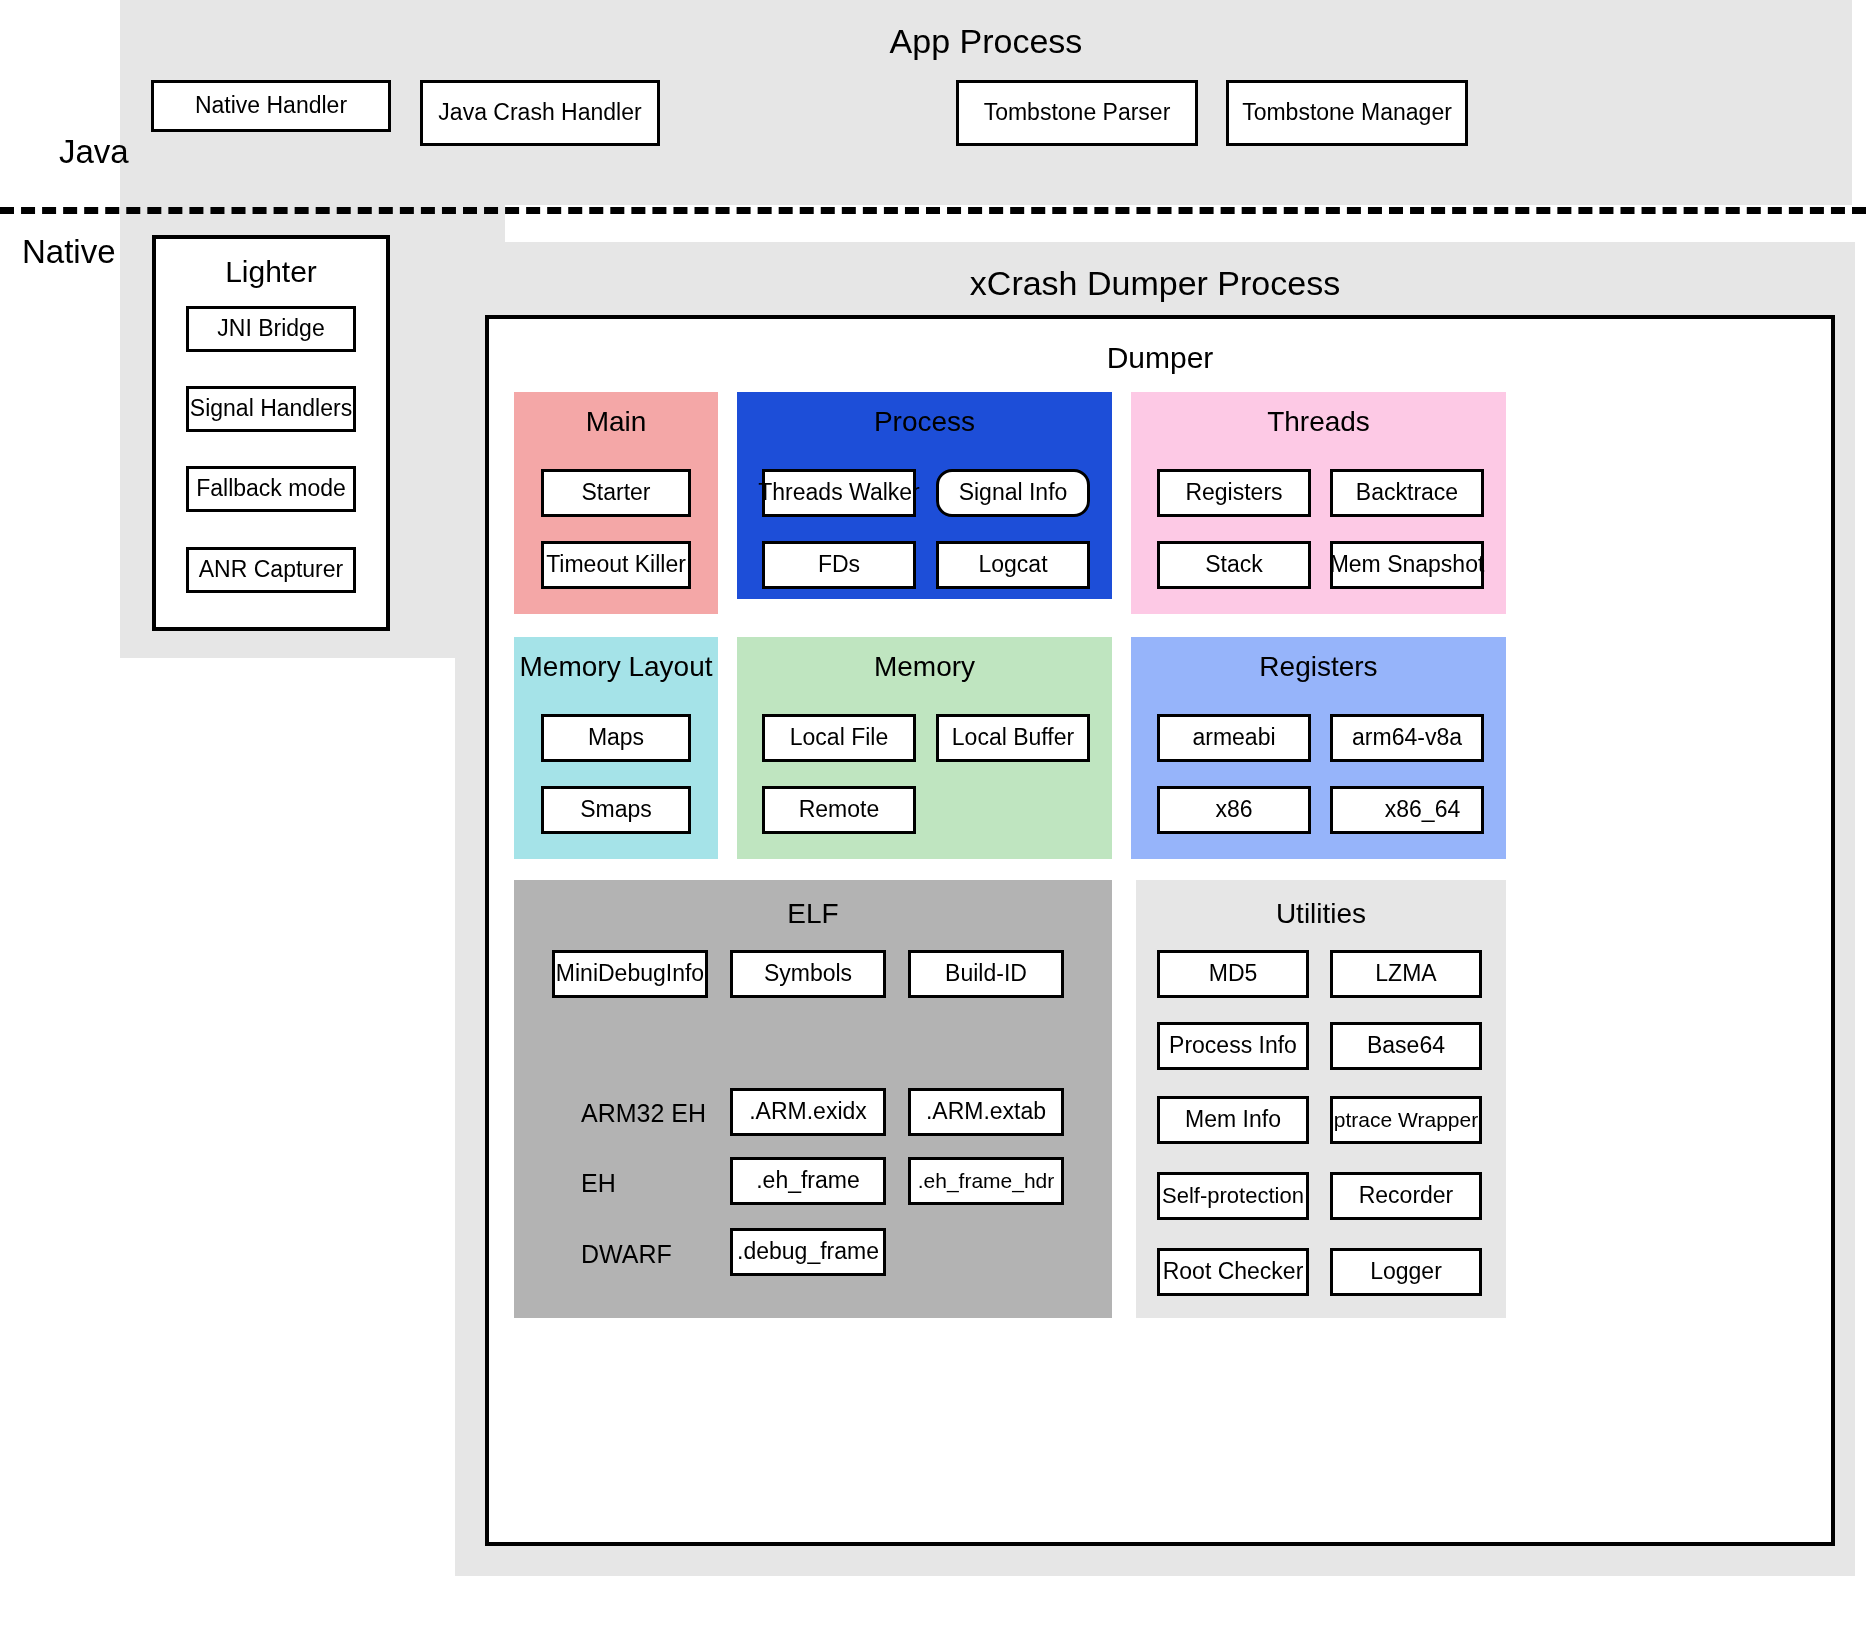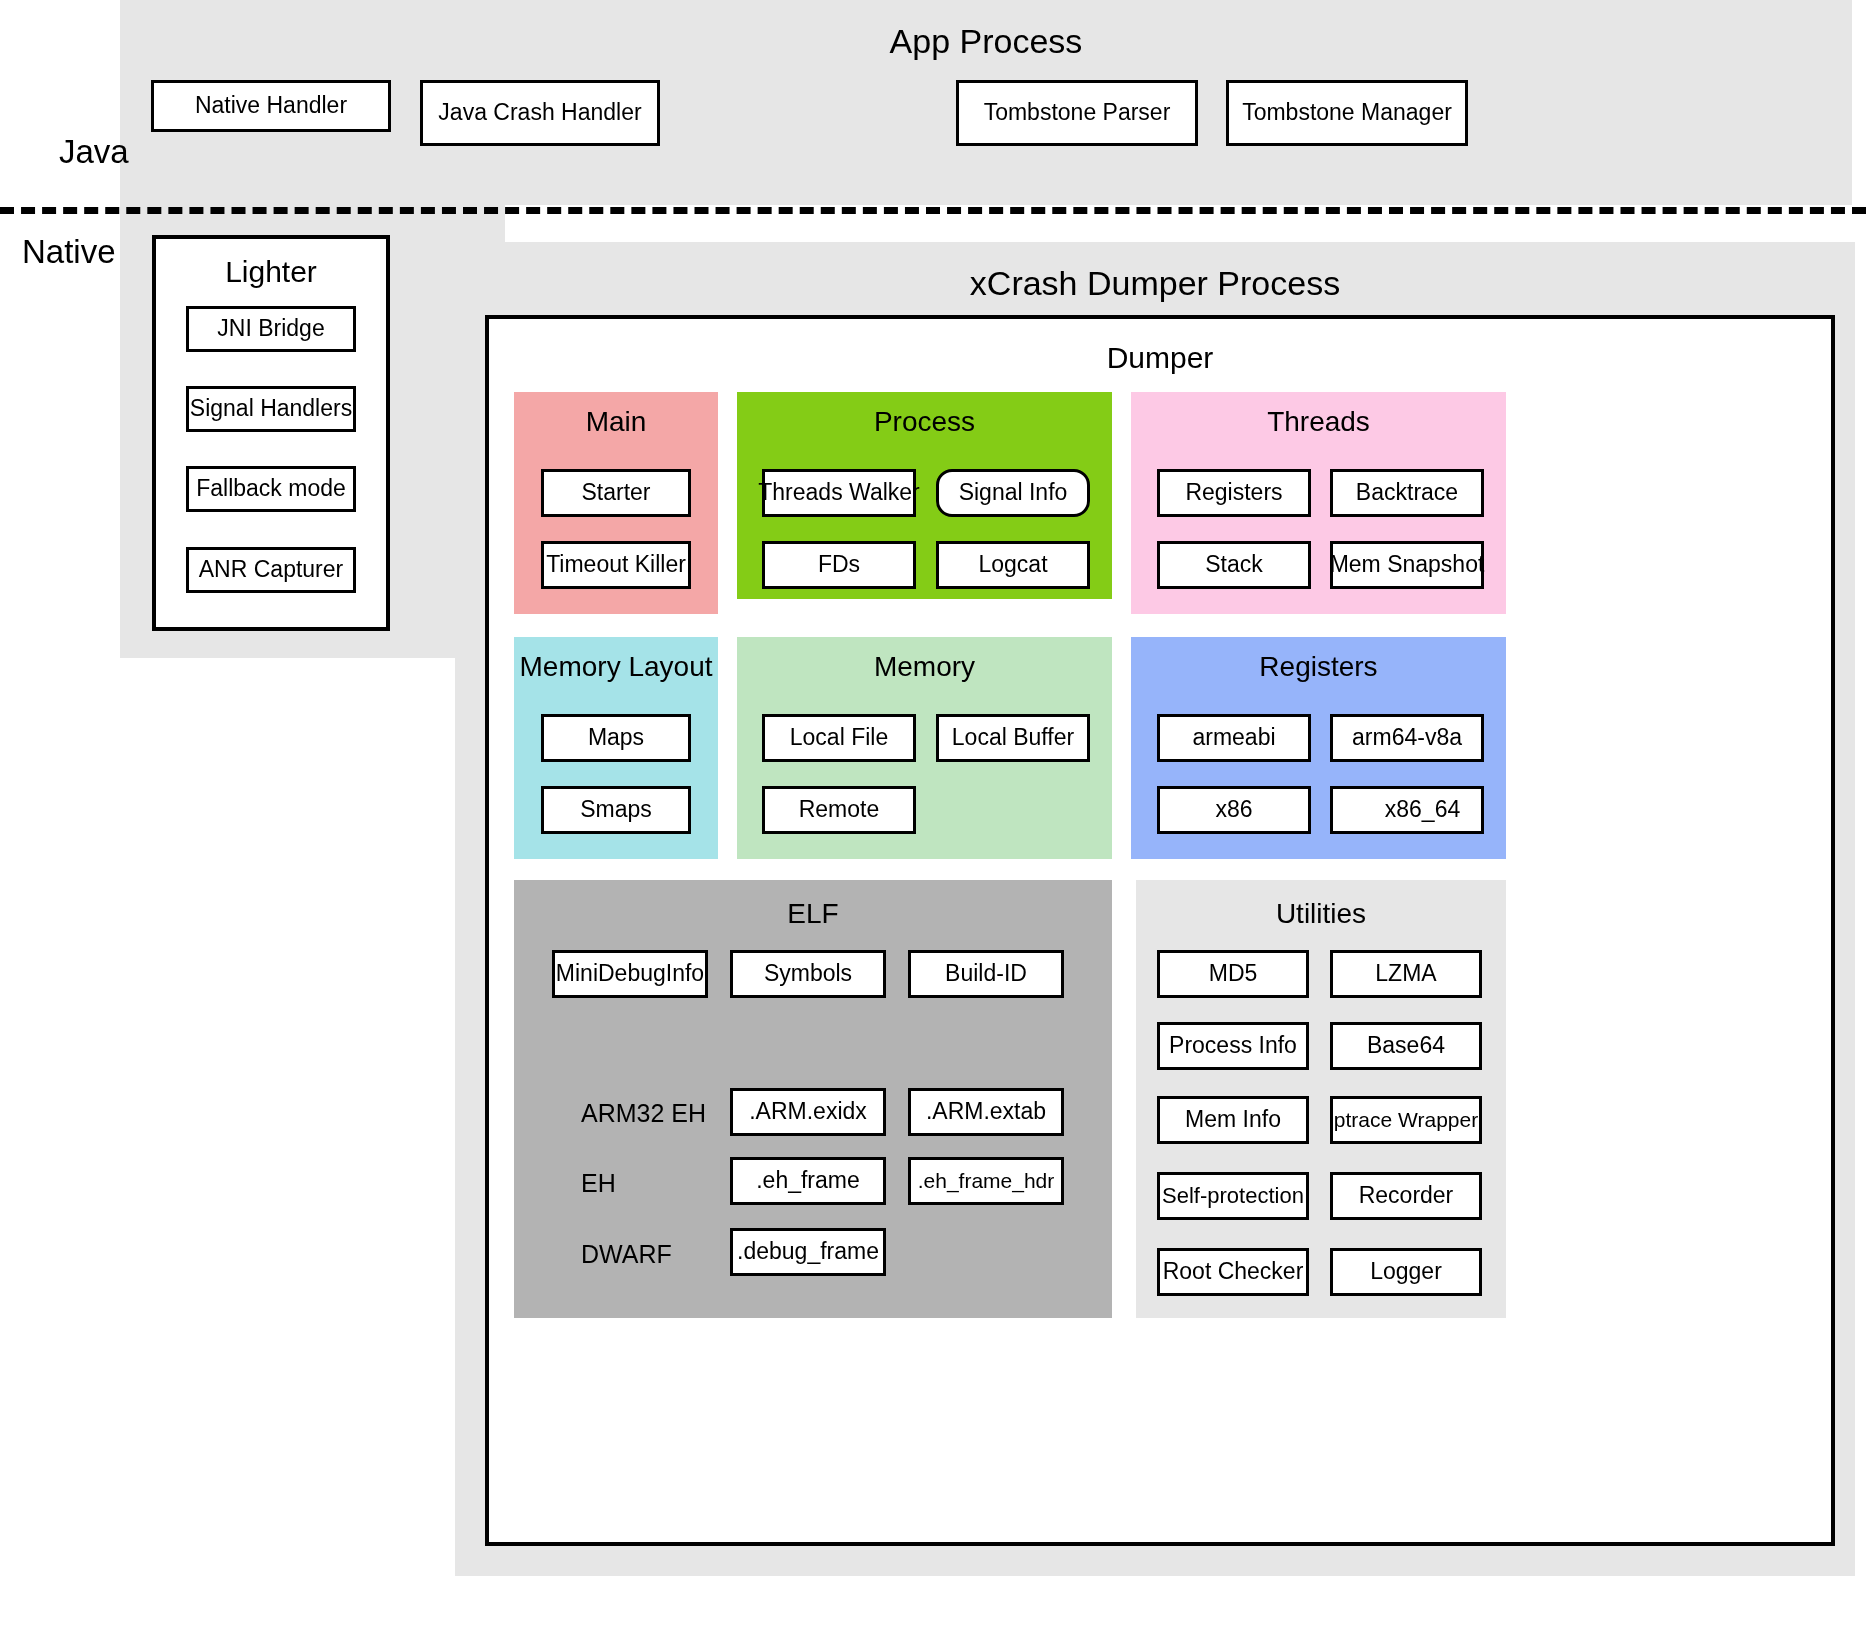--- a/index.html
+++ b/index.html
@@ -129,21 +129,21 @@
   <div class="panel" style="left:514px; top:392px; width:204px; height:222px; background:#f4a7a7;">
     <div class="panel-title title-md" style="top:14px;">Main</div>
   </div>
   <div class="box" style="left:541px; top:469px; width:150px; height:48px;">
     <span>Starter</span>
   </div>
   <div class="box" style="left:541px; top:541px; width:150px; height:48px;">
     <span>Timeout Killer</span>
   </div>
 
-  <div class="panel" style="left:737px; top:392px; width:375px; height:207px; background:#84cc16;">
+  <div class="panel" style="left:737px; top:392px; width:375px; height:207px; background:#1d4ed8;">
     <div class="panel-title title-md" style="top:14px;">Process</div>
   </div>
   <div class="box" style="left:762px; top:469px; width:154px; height:48px;">
     <span>Threads Walker</span>
   </div>
   <div class="box" style="left:936px; top:469px; width:154px; height:48px;border-radius:16px;">
     <span>Signal Info</span>
   </div>
   <div class="box" style="left:762px; top:541px; width:154px; height:48px;">
     <span>FDs</span>

